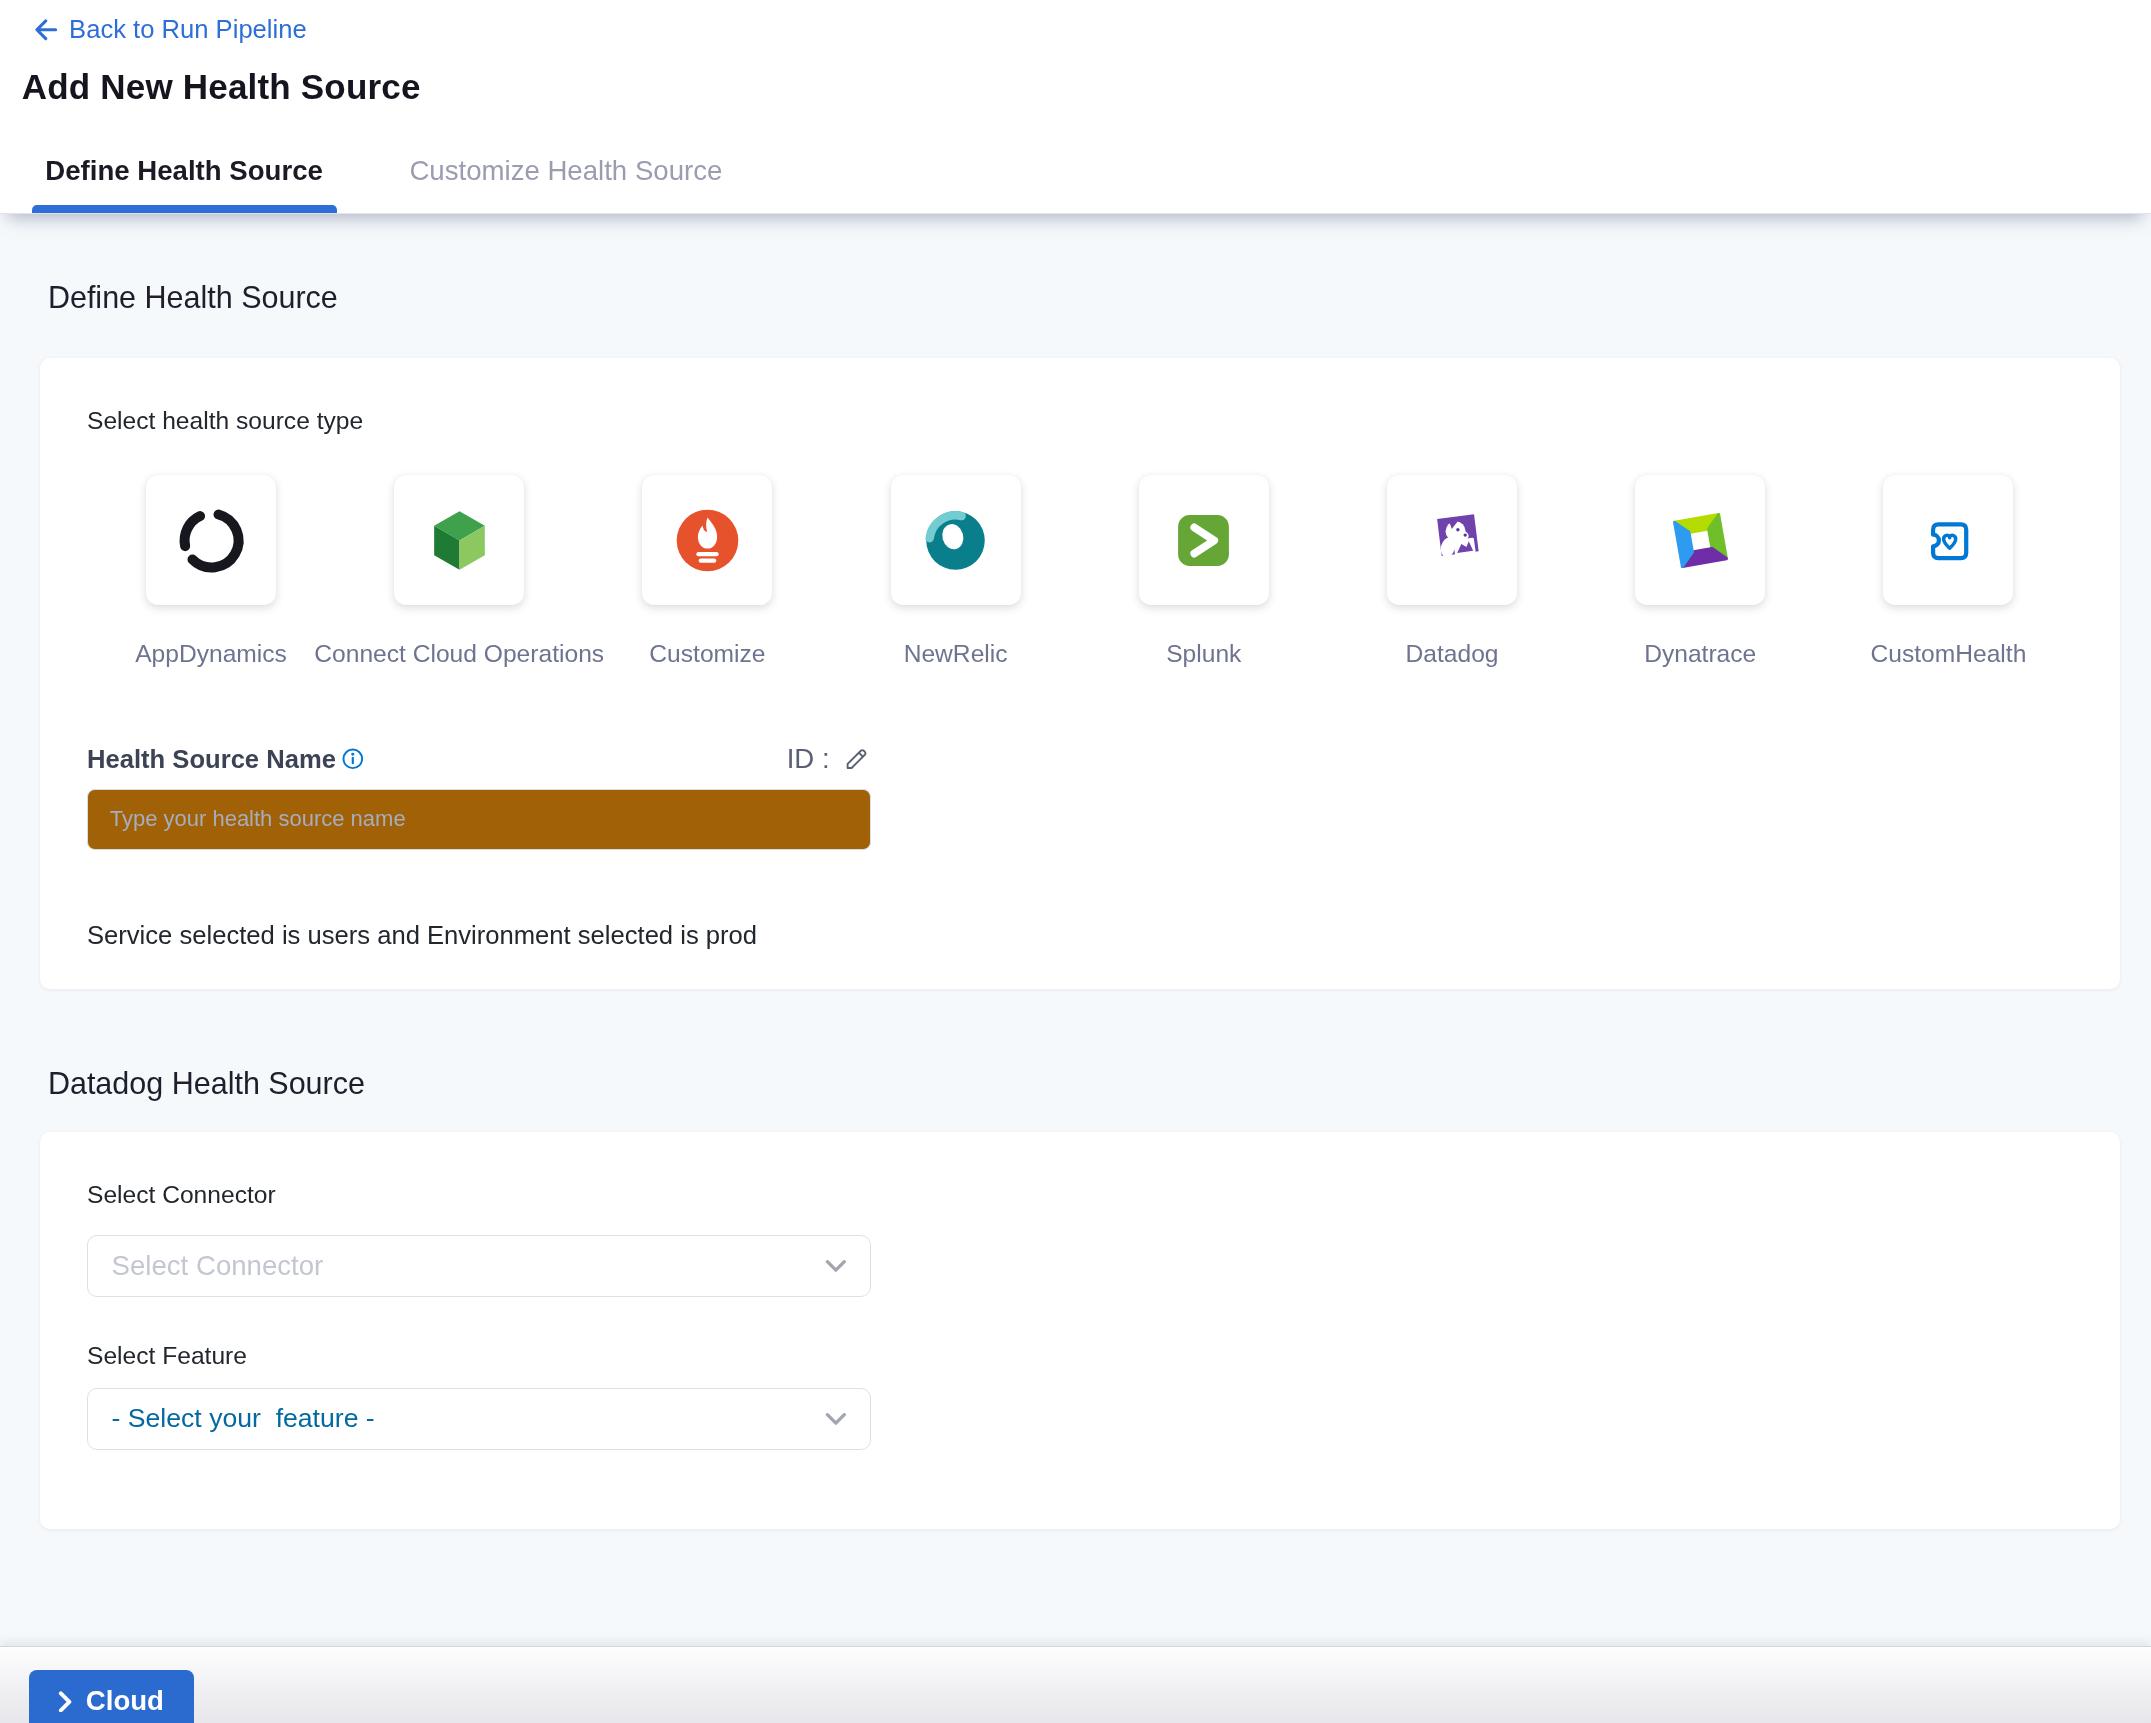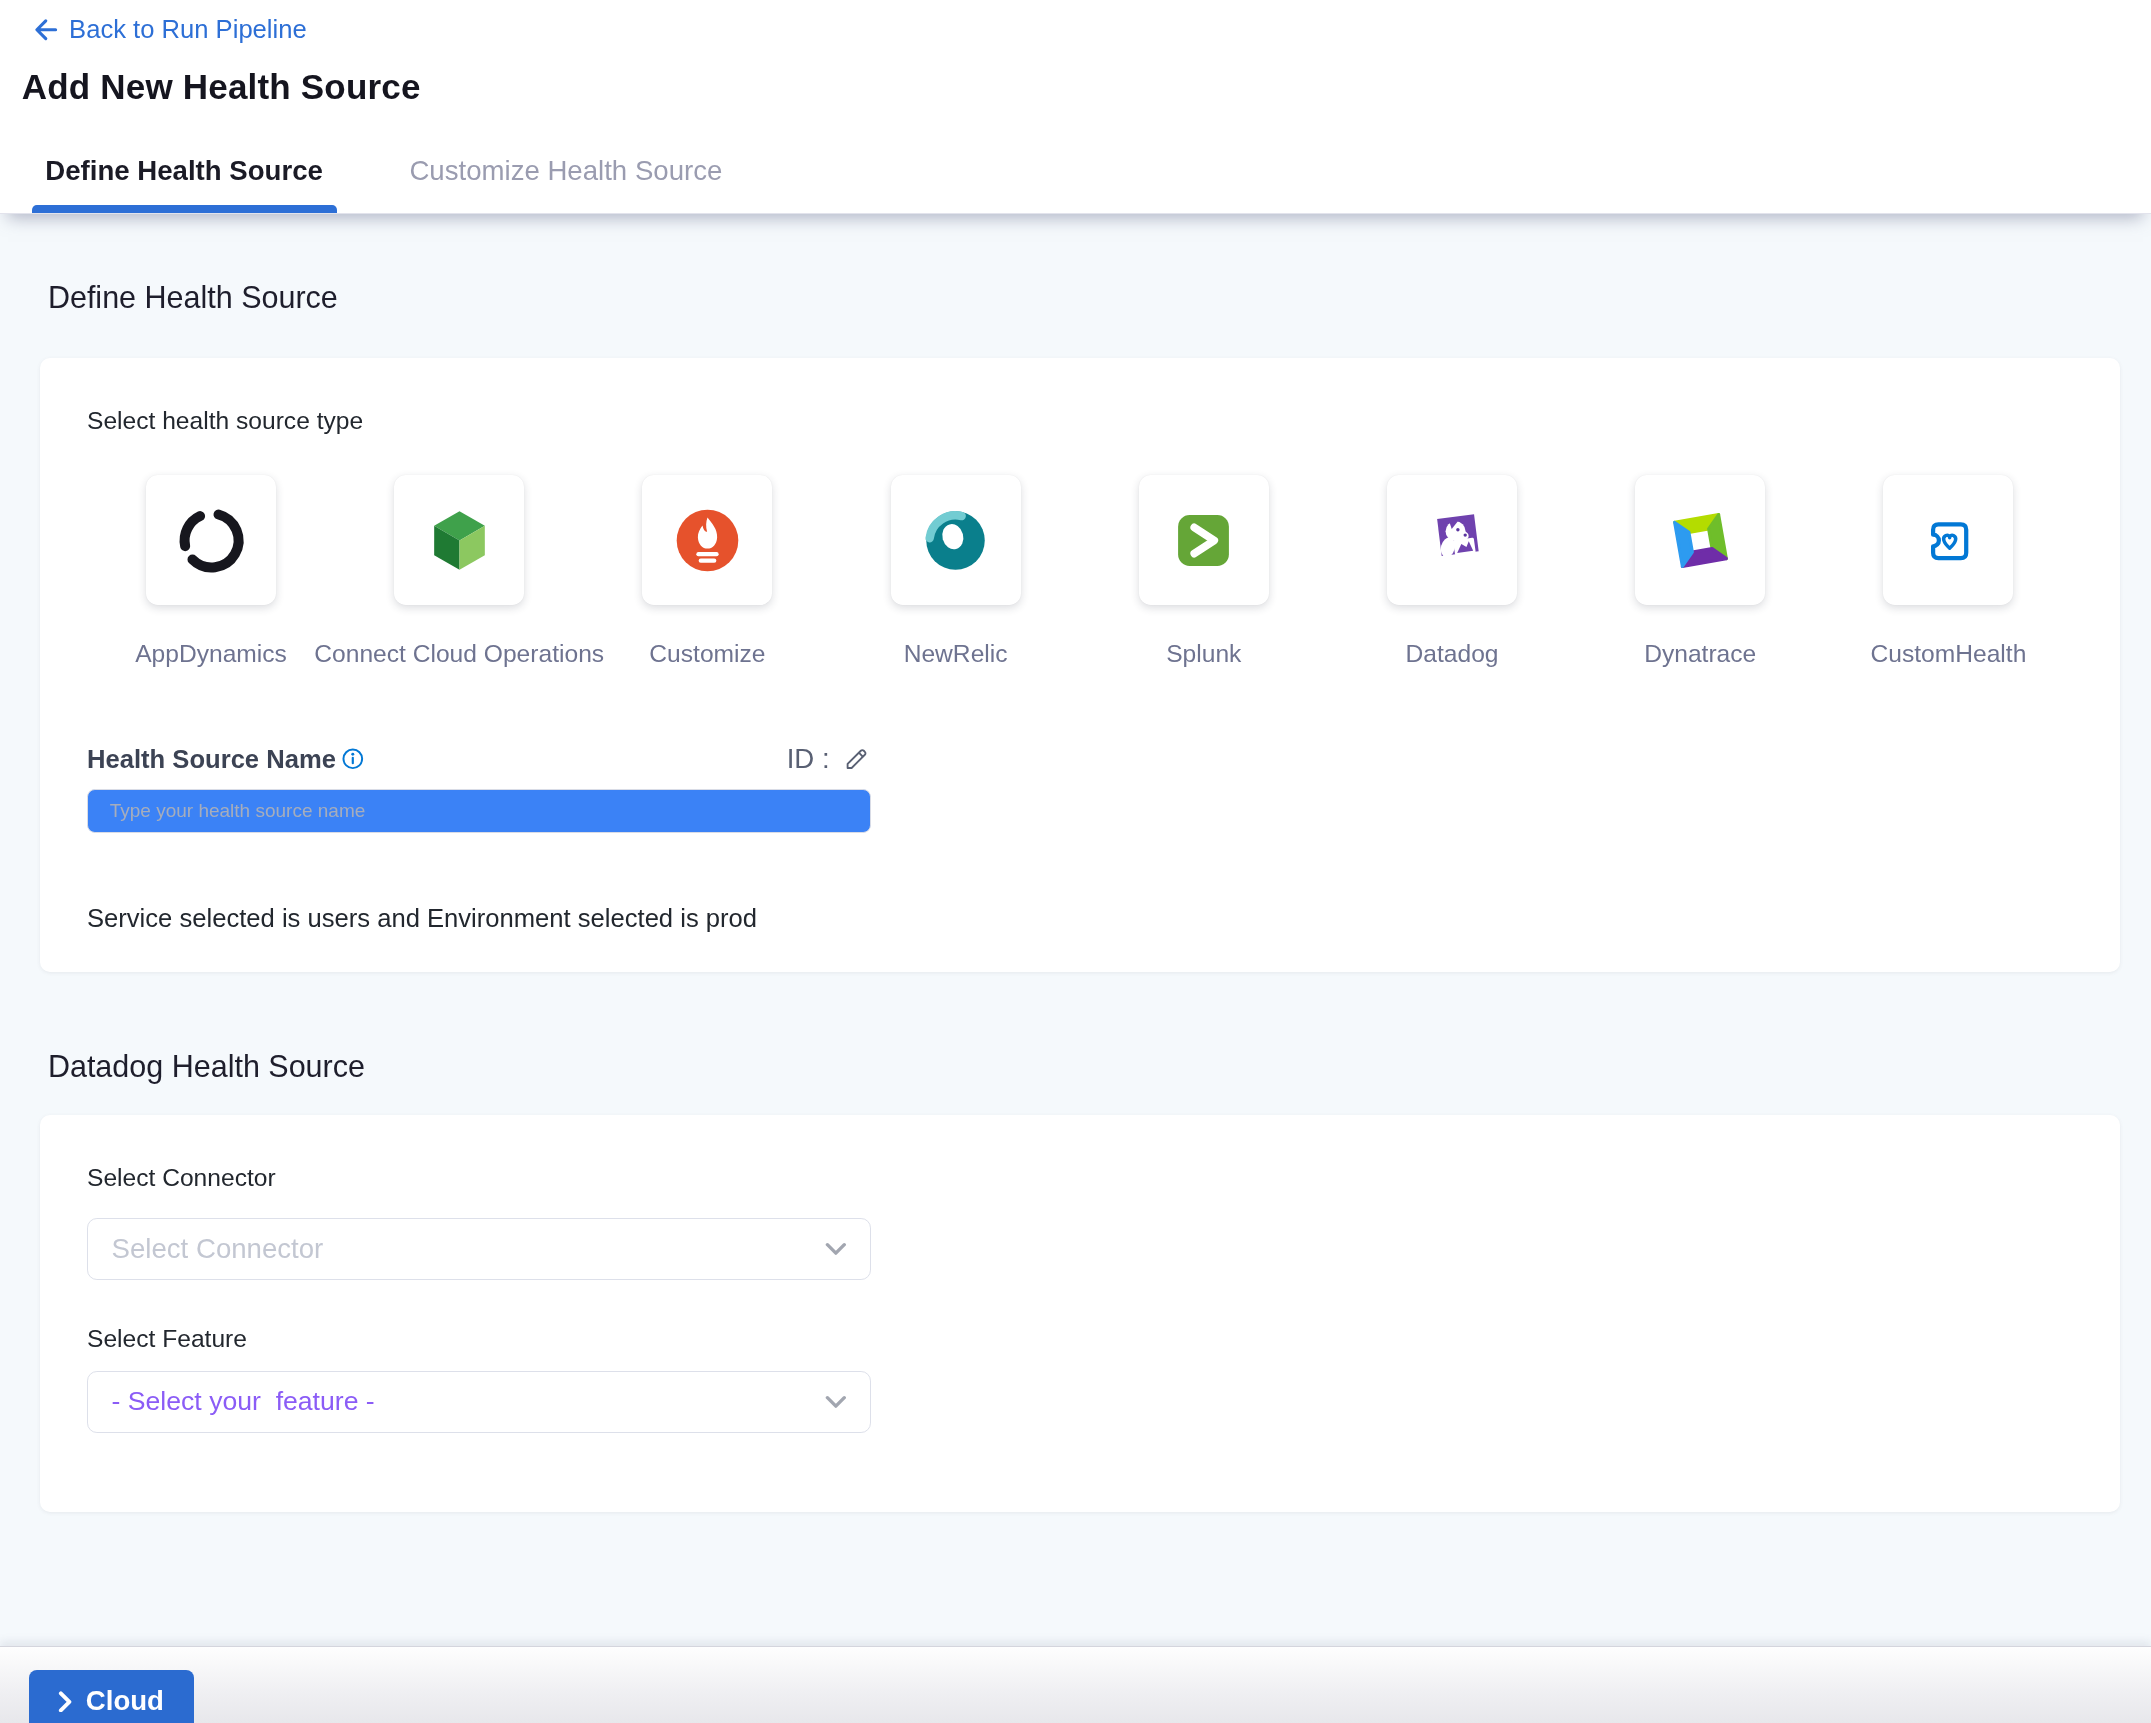--- a/index.html
+++ b/index.html
@@ -31,32 +31,32 @@
   .tile{width:130px;height:130px;background:#fff;border-radius:11.8px;
         box-shadow:0 3px 8.9px rgba(40,41,61,.16),0 0 1px rgba(40,41,61,.10);
         display:flex;align-items:center;justify-content:center;}
   .tile svg{width:77px;height:77px;}
   .tile-label{margin-top:35px;font-size:24.6px;color:#6e7390;white-space:nowrap;}
 
   .name-row{width:784px;margin-top:75px;display:flex;justify-content:space-between;align-items:center;}
   .name-left{display:inline-flex;align-items:center;gap:5px;font-size:25.6px;font-weight:600;color:#3c4354;}
   .id-right{display:inline-flex;align-items:center;gap:13.8px;font-size:27.6px;color:#596073;cursor:pointer;}
 
-  .text-input{display:block;margin-top:13.8px;width:784px;height:44px;border:1px solid #d9dce6;border-radius:7.9px;
-              padding:0 21.7px;font-size:19px;color:#22272e;background:#3b82f6;box-sizing:border-box;outline:none;
+  .text-input{display:block;margin-top:13.8px;width:784px;height:61px;border:1px solid #d9dce6;border-radius:7.9px;
+              padding:0 21.7px;font-size:22px;color:#22272e;background:#a16207;box-sizing:border-box;outline:none;
               font-family:inherit;}
   .text-input::placeholder{color:#a6adbc;}
   .service-note{margin-top:71px;font-size:25.6px;font-weight:500;color:#22272e;}
 
   .select{width:784px;height:62px;border:1px solid #dde0ea;border-radius:9.9px;margin-top:25.6px;background:#fff;
           display:flex;align-items:center;justify-content:space-between;padding:0 23.6px;cursor:pointer;
           box-sizing:border-box;}
   .select-value{font-size:27.6px;color:#c3c7d2;white-space:pre;}
   .select.feature{margin-top:17.7px;}
-  .select.feature .select-value{font-size:26.6px;color:#8b5cf6;}
+  .select.feature .select-value{font-size:26.6px;color:#0369a1;}
   .field-label.feature-label{margin-top:45px;}
 
   
   footer{flex:0 0 auto;height:77px;border-top:1px solid #d4d5dd;
          background:linear-gradient(180deg,#fefefe 0%,#efeff2 60%,#e7e7eb 100%);
          box-shadow:0 -4.9px 7.9px rgba(100,105,130,.12);position:relative;z-index:2;}
   .next-btn{margin:22.7px 0 0 28.6px;display:inline-flex;align-items:center;gap:12.8px;background:#2b6bd0;color:#fff;
             font-size:27.6px;font-weight:600;border:none;border-radius:7.9px;padding:15.8px 29.6px 17.7px;cursor:pointer;
             font-family:inherit;}
 </style>

